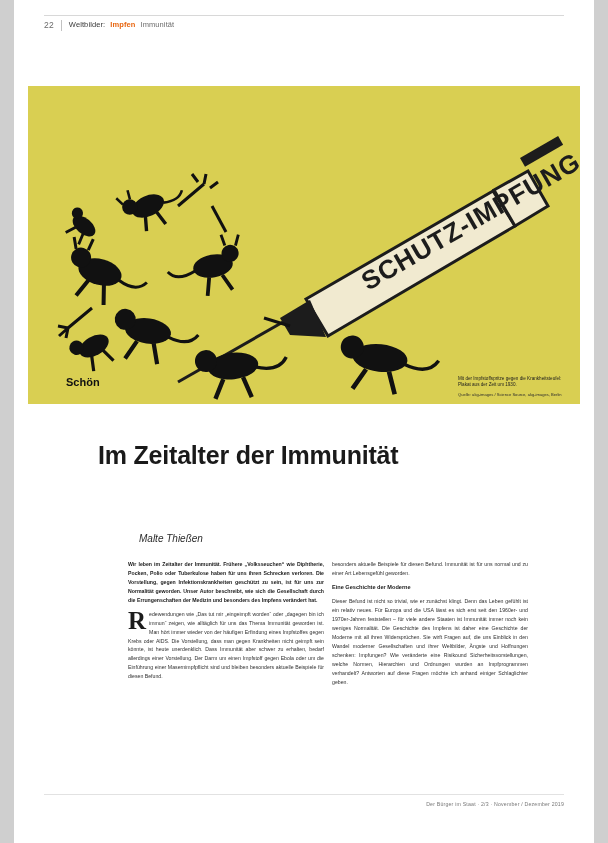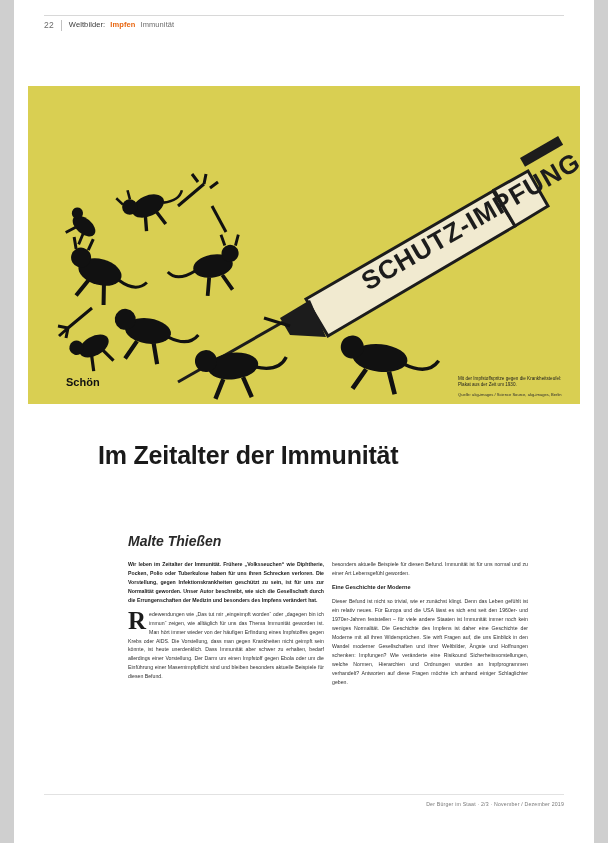--- a/index.html
+++ b/index.html
@@ -110,25 +110,25 @@
     position: absolute;
     left: 70px;
     top: 462px;
     width: 470px;
     font-size: 13.5px;
     line-height: 1.55;
     color: #3c3c3c;
   }
   .author {
     position: absolute;
-    left: 128px;
+    left: 139px;
     top: 533px;
-    font-size: 14px;
+    font-size: 10px;
     font-style: italic;
-    font-weight: bold;
+    font-weight: normal;
     color: #2a2a2a;
   }
 
   
   .col {
     position: absolute;
     top: 560px;
     width: 196px;
     font-size: 5.2px;
     line-height: 1.72;

